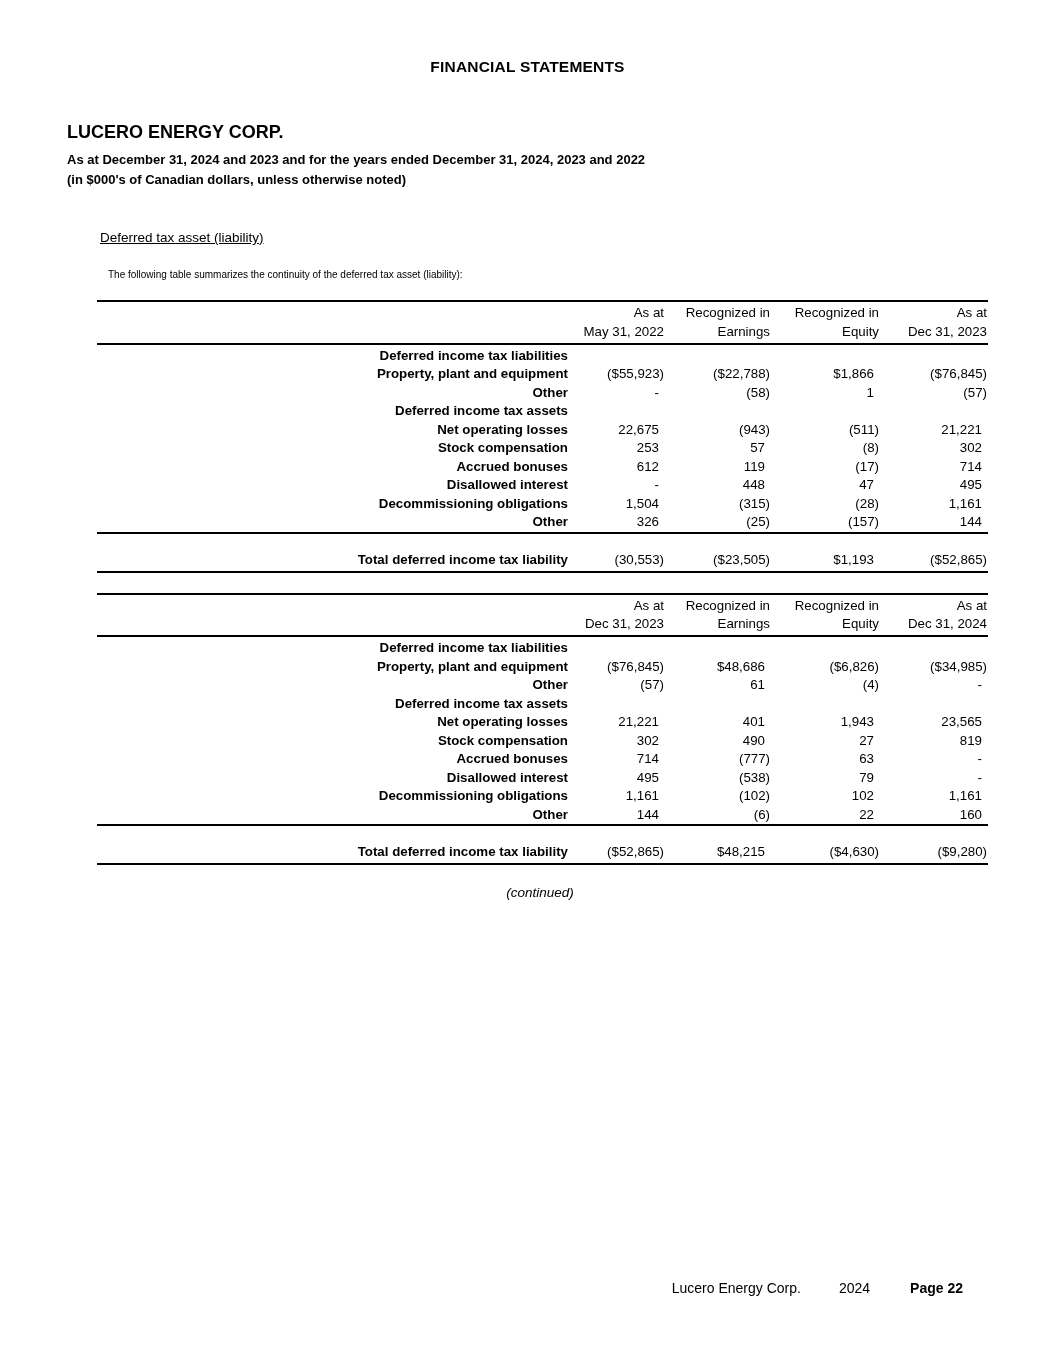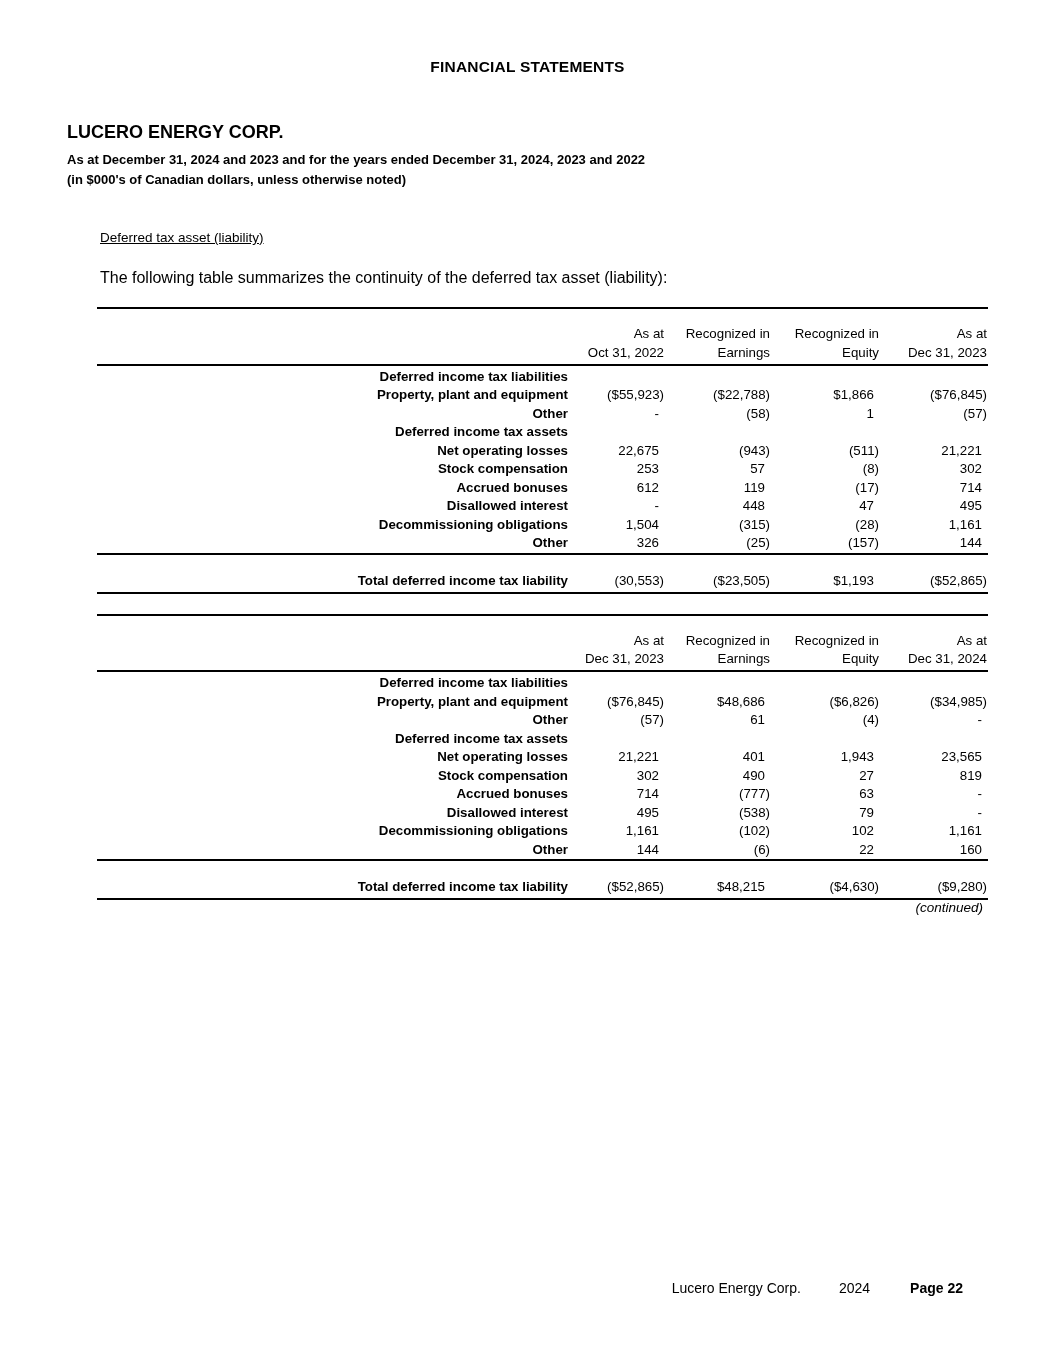--- a/index.html
+++ b/index.html
@@ -20,48 +20,49 @@
   }
   .company-block { margin: 46px 0 0 67px; }
   .company { font-size: 18px; font-weight: bold; margin-bottom: 7px; }
   .sub { font-size: 13px; font-weight: bold; line-height: 19.5px; }
   .content { margin-left: 97px; width: 891px; }
   .section-heading {
     margin: 41px 0 0 3px;
     font-size: 13.5px;
     text-decoration: underline;
   }
-  .intro { margin: 24px 0 0 3px; font-size: 16px; }
+  .intro { margin: 24px 0 0 11px; font-size: 10px; }
   .fin-table { margin-top: 20px; }
   table.fin {
     width: 891px;
     border-collapse: collapse;
     border-top: 2.5px solid #000;
     border-bottom: 2.5px solid #000;
     table-layout: fixed;
   }
   table.fin th, table.fin td {
     font-size: 13.3px;
     font-weight: normal;
     line-height: 14px;
     padding: 2px 1px 2.5px 0;
     text-align: right;
     white-space: nowrap;
     overflow: visible;
   }
-  table.fin tr.hdr1 th { padding-top: 18px; }
+  table.fin tr.hdr1 th { padding-top: 4px; }
   table.fin tr.hdr2 th { border-bottom: 2px solid #000; padding-bottom: 4px; }
   table.fin td.lbl { text-align: right; padding-left: 3px; font-weight: bold; }
   table.fin td.lbl.ind { padding-left: 23px; }
   table.fin td.np { padding-right: 6px; }
   table.fin tr.total-row td { border-top: 2px solid #000; padding-top: 19px; padding-bottom: 4px; }
   table.fin tr.body-first td { padding-top: 4px; }
   .table-gap { height: 0; }
   .continued {
-    text-align: right;
+    margin-top: 20px;
+    text-align: center;
     padding-right: 5px;
     font-size: 13.5px;
     font-style: italic;
   }
   .footer {
     position: absolute;
     top: 1280px;
     right: 92px;
     font-size: 14px;
     display: flex;
@@ -99,21 +100,21 @@
           <thead>
             <tr class="hdr1">
               <th></th>
               <th>As at</th>
               <th>Recognized in</th>
               <th>Recognized in</th>
               <th>As at</th>
             </tr>
             <tr class="hdr2">
               <th></th>
-              <th>Oct 31, 2022</th>
+              <th>May 31, 2022</th>
               <th>Earnings</th>
               <th>Equity</th>
               <th>Dec 31, 2023</th>
             </tr>
           </thead>
           <tbody>
             <tr class="body-first">
               <td class="lbl">Deferred income tax liabilities</td>
               <td></td>
               <td></td>

